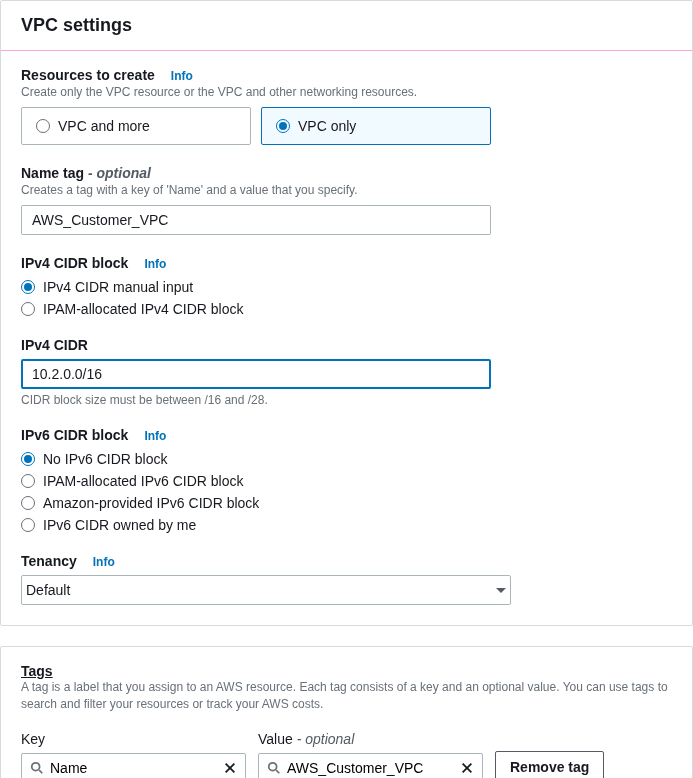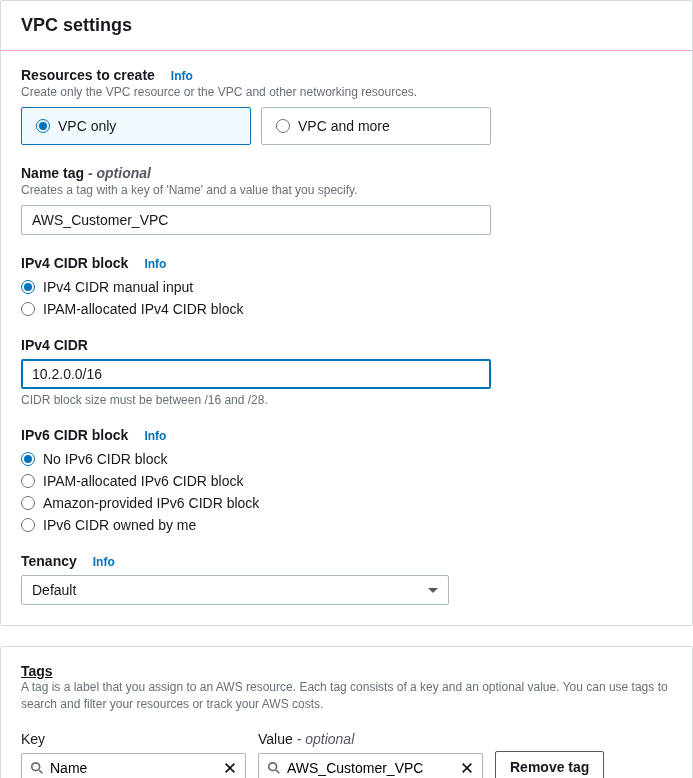--- a/index.html
+++ b/index.html
@@ -134,23 +134,23 @@
     border-color: #0073bb;
   }
   .radio-row.checked .radio-circle::after {
     content: "";
     position: absolute;
     inset: 2px;
     background: #0073bb;
     border-radius: 50%;
   }
   .select-box {
-    width: 428px;
+    width: 490px;
     max-width: 100%;
-    padding: 6px 10px;
+    padding: 6px 4px;
     border: 1px solid #aab7b8;
     border-radius: 2px;
     display: flex;
     justify-content: space-between;
     align-items: center;
     cursor: pointer;
     background: #fff;
   }
   .caret {
     width: 0; height: 0;
@@ -232,27 +232,27 @@
   </div>
   <div class="panel-body">
 
     <div class="section">
       <div class="label-row">
         <span class="field-label">Resources to create</span>
         <span class="info-link">Info</span>
       </div>
       <div class="hint">Create only the VPC resource or the VPC and other networking resources.</div>
       <div class="toggle-group">
+        <div class="toggle-btn">
+          <span class="toggle-radio"></span>
+          <span>VPC and more</span>
+        </div>
         <div class="toggle-btn selected">
           <span class="toggle-radio"></span>
           <span>VPC only</span>
-        </div>
-        <div class="toggle-btn">
-          <span class="toggle-radio"></span>
-          <span>VPC and more</span>
         </div>
       </div>
     </div>
 
     <div class="section">
       <div class="label-row">
         <span class="field-label">
           <span>Name tag</span>
           <span class="optional">- optional</span>
         </span>

